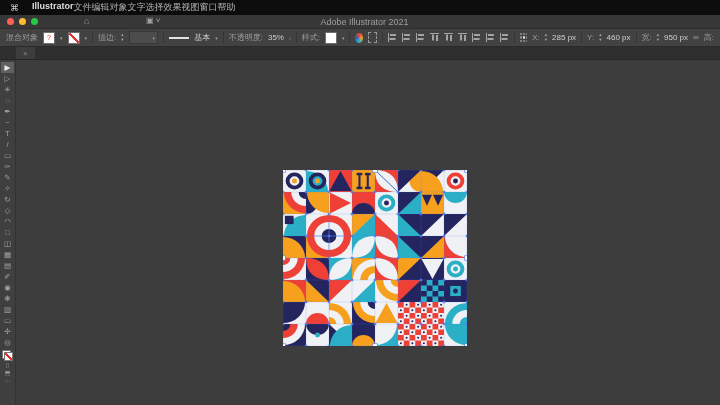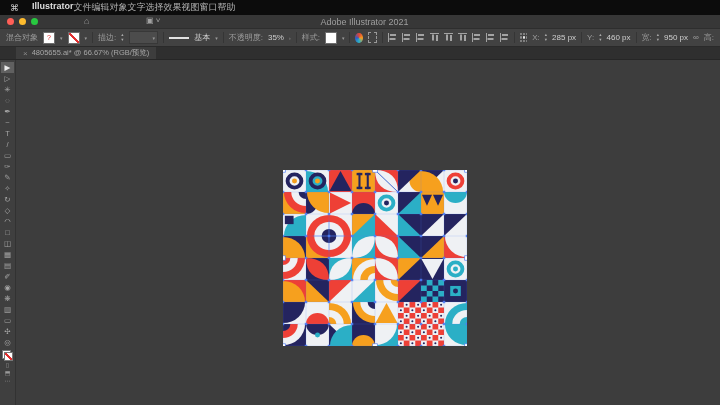--- a/index.html
+++ b/index.html
@@ -180,21 +180,20 @@
       <span>▾</span>
     </span>
   <span class="cb-val">950 px</span>
   <span class="linkicon">∞</span>
   <span>高:</span>
 </div>
 
 <div class="tabbar">
   <div class="tab">
     <span class="close">×</span>
-    <span>4805655.ai* @ 66.67% (RGB/预览)</span>
   </div>
 </div>
 
 <div class="main">
   <div class="toolbar">
     <span id="tools">
         <div class="tool active">▶</div>
         <div class="tool">▷</div>
         <div class="tool">✳</div>
         <div class="tool">◌</div>

